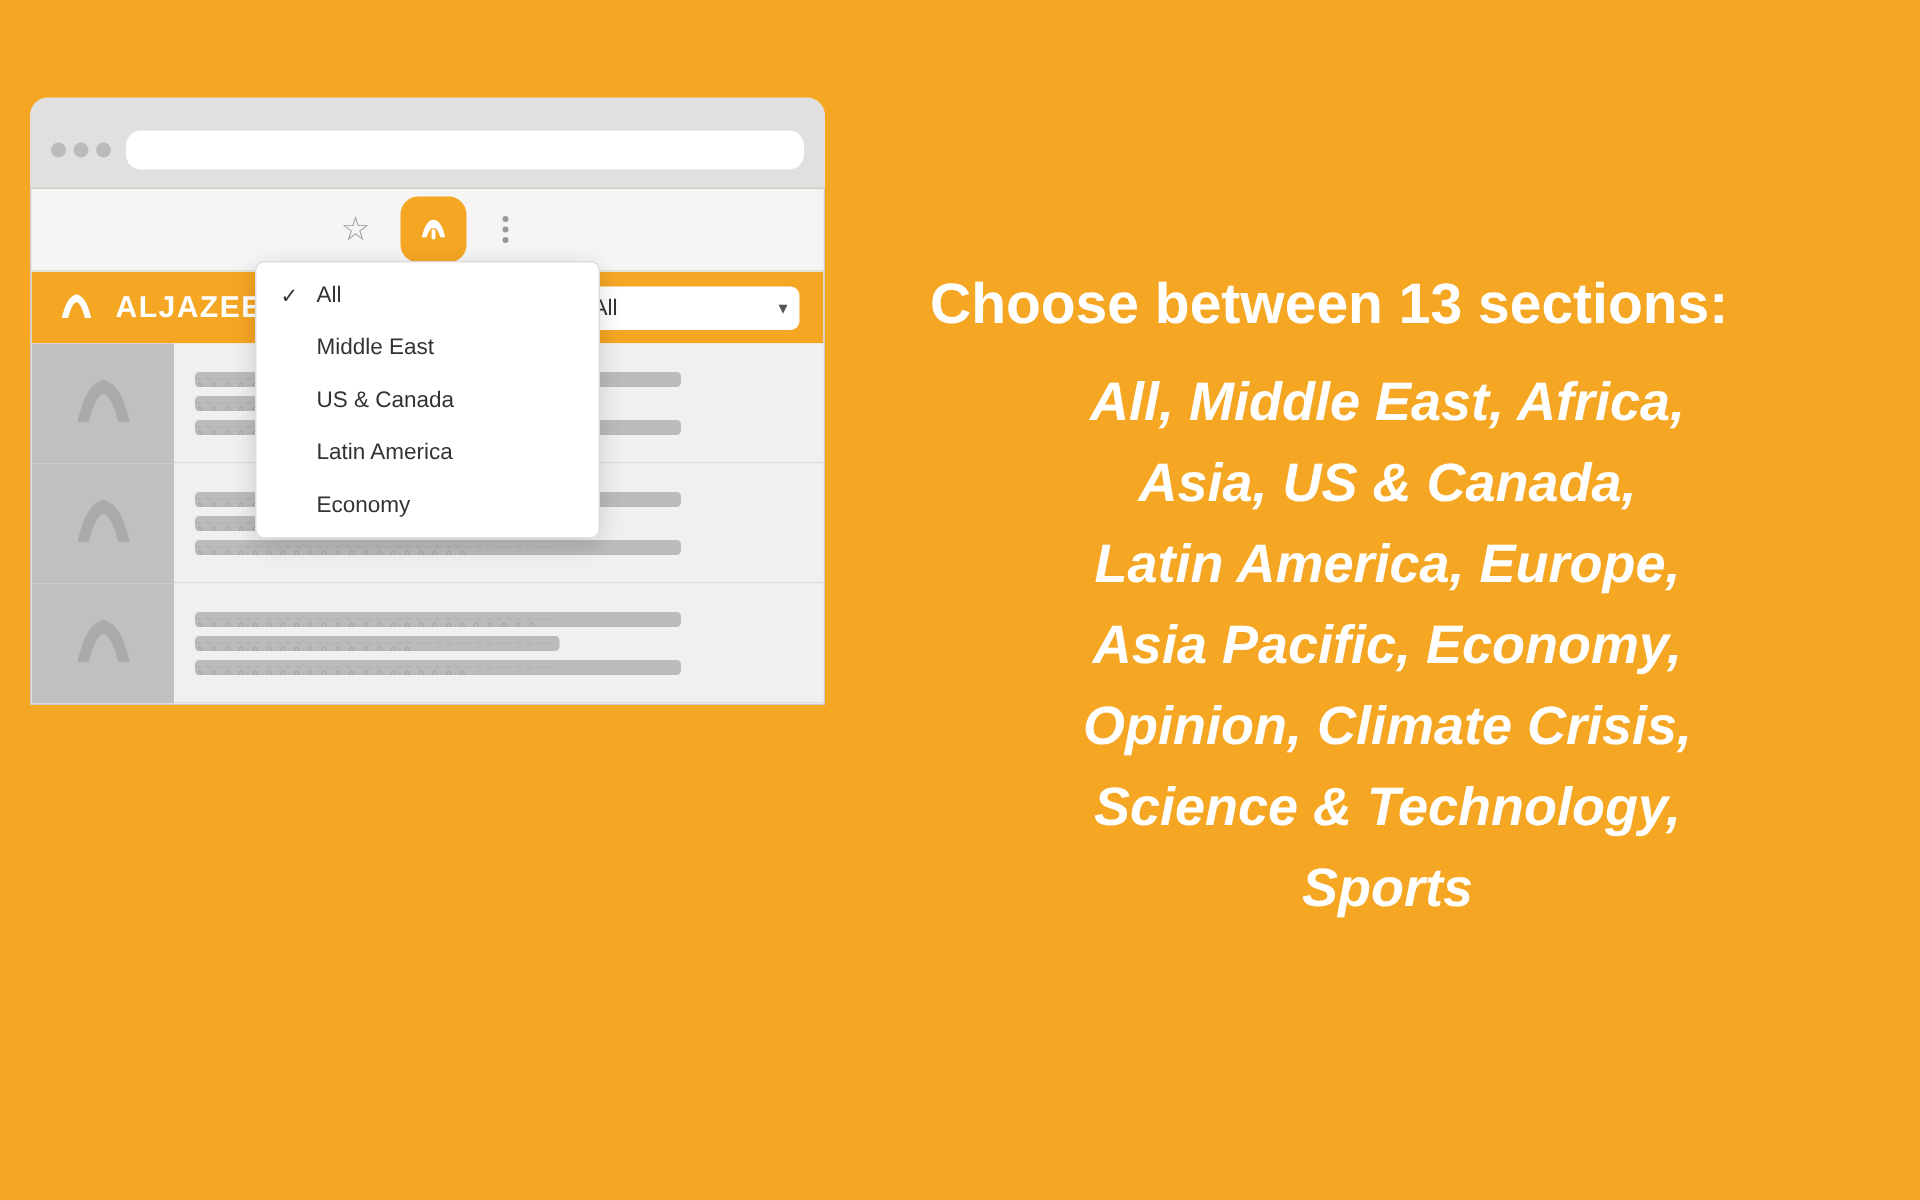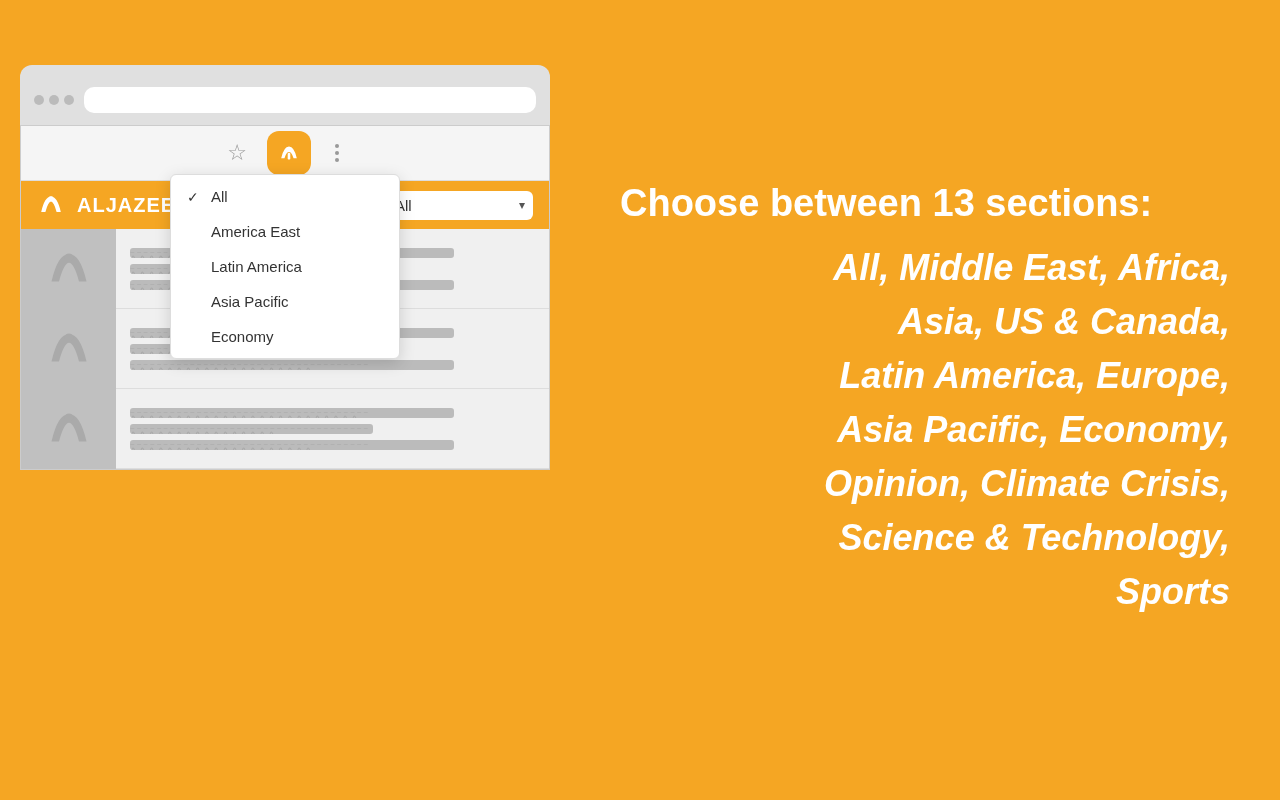--- a/index.html
+++ b/index.html
@@ -33,21 +33,21 @@
       margin-bottom: 14px;
       line-height: 1.2;
     }
 
     .right-panel .sections-list {
       font-size: 36px;
       font-style: italic;
       font-weight: 700;
       color: white;
       line-height: 1.5;
-      text-align: right;
+      text-align: center;
     }
 
     
     .browser-mockup {
       position: absolute;
       left: 0;
       top: 65px;
       width: 570px;
       bottom: 0;
     }
@@ -361,29 +361,29 @@
       </div>
     </div>
 
     <div class="dropdown-overlay">
       <div class="dropdown-item selected">
         <span class="checkmark">✓</span>
         <span>All</span>
       </div>
       <div class="dropdown-item">
         <span class="checkmark"></span>
-        <span>America East</span>
+        <span>Middle East</span>
+      </div>
+      <div class="dropdown-item">
+        <span class="checkmark"></span>
+        <span>US &amp; Canada</span>
       </div>
       <div class="dropdown-item">
         <span class="checkmark"></span>
         <span>Latin America</span>
-      </div>
-      <div class="dropdown-item">
-        <span class="checkmark"></span>
-        <span>Asia Pacific</span>
       </div>
       <div class="dropdown-item">
         <span class="checkmark"></span>
         <span>Economy</span>
       </div>
 
     </div>
 
     <div class="news-list">
       <div class="news-item">

